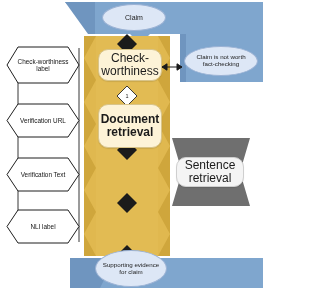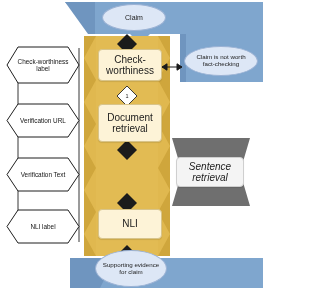--- a/index.html
+++ b/index.html
@@ -16,22 +16,22 @@
     display:flex;align-items:center;justify-content:center;
     text-align:center;
     box-sizing:border-box;
     color:#1b1b1b;
     line-height:1.12;
   }
   
   .proc{
     background:#fdf3d7;
     border:1px solid #d8c48a;
-    border-radius:4px;
-    font-size:10px;
+    border-radius:10px;
+    font-size:12px;
     box-shadow:0 1px 1px rgba(0,0,0,0.10);
     justify-content:center;
   }
   .proc.gray{
     background:#f4f4f4;
     border:1px solid #cfcfcf;
   }
   .hexwrap{position:absolute;}
   .hexwrap svg{position:absolute;left:0;top:0;}
   .hexlabel{
@@ -128,30 +128,27 @@
     <svg width="74" height="35" viewBox="0 0 74 35">
       <polygon points="12,1 62,1 73,17.5 62,34 12,34 1,17.5" fill="#ffffff" stroke="#1f1f1f" stroke-width="1"></polygon>
     </svg>
     <div class="hexlabel">NLI label</div>
   </div>
 
   <div class="node proc" style="left:98px;top:49px;width:64px;height:32px;">
     <span>Check-worthiness</span>
   </div>
 
-  <div class="node proc" style="left:98px;top:104px;width:64px;height:38px;">
+  <div class="node proc" style="left:98px;top:104px;width:64px;height:44px;font-weight:bold;">
     <span>Document retrieval</span>
   </div>
 
 
-  <div class="node proc" style="left:98px;top:209px;width:64px;height:30px;">
-    <span>NLI</span>
-  </div>
 
-  <div class="node proc gray" style="left:176px;top:157px;width:68px;height:30px;font-style:italic;">
+  <div class="node proc gray" style="left:176px;top:157px;width:68px;height:30px;">
     <span>Sentence retrieval</span>
   </div>
 
   <div class="node ell" style="left:102px;top:4px;width:64px;height:27px;">
     <span>Claim</span>
   </div>
 
   <div class="node ell small" style="left:184px;top:46px;width:74px;height:30px;padding:0 5px;">
     <span>Claim is not worth fact-checking</span>
   </div>

